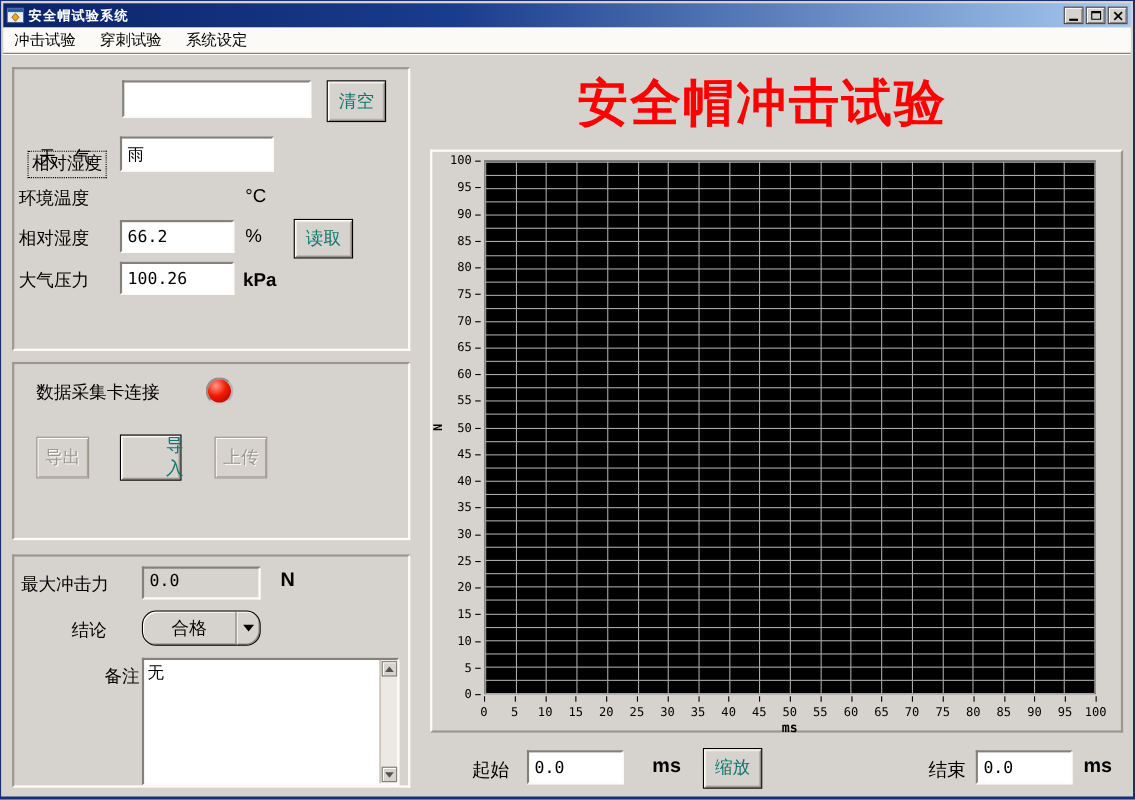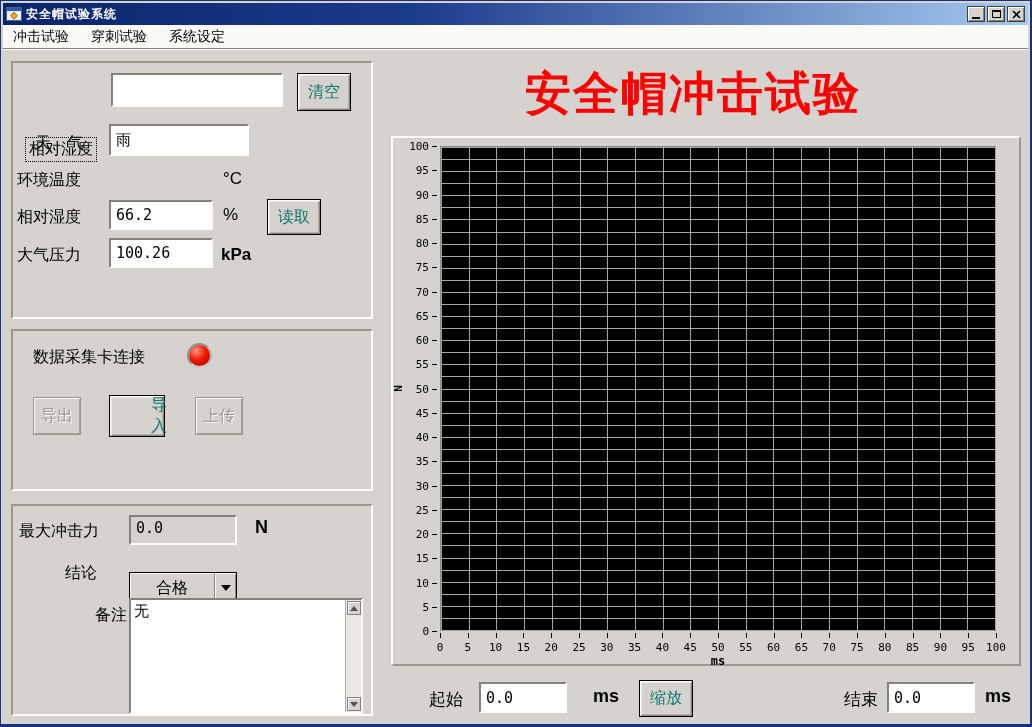--- a/index.html
+++ b/index.html
@@ -188,21 +188,21 @@
     <button class="btn" style="left:96px; top:64px; width:56px; height:42px;padding-left:44px;">导入</button>
     <button class="btn btn-disabled" style="left:182px; top:66px; width:48px; height:38px;">上传</button>
   </div>
 
   <div class="panel p-result">
     <span class="lbl" style="left:6px; top:15px;">最大冲击力</span>
     <div class="field-ro" style="left:116px; top:9px; width:108px; height:30px;">0.0</div>
     <span class="unit unit-b" style="left:242px; top:11px; font-size:18px;">N</span>
 
     <span class="lbl" style="left:52px; top:57px;">结论</span>
-    <div class="combo" style="left:116px; top:66px;">
+    <div class="combo" style="left:116px; top:49px;border-radius:13px;">
       <span class="combo-text">合格</span>
       <span class="combo-arrow-box">
           <span class="tri-down"></span>
         </span>
     </div>
 
     <span class="lbl" style="left:82px; top:99px;">备注</span>
     <div class="remark" style="left:116px; top:92px;">
       <div class="remark-text">无</div>
       <div class="vscroll">

